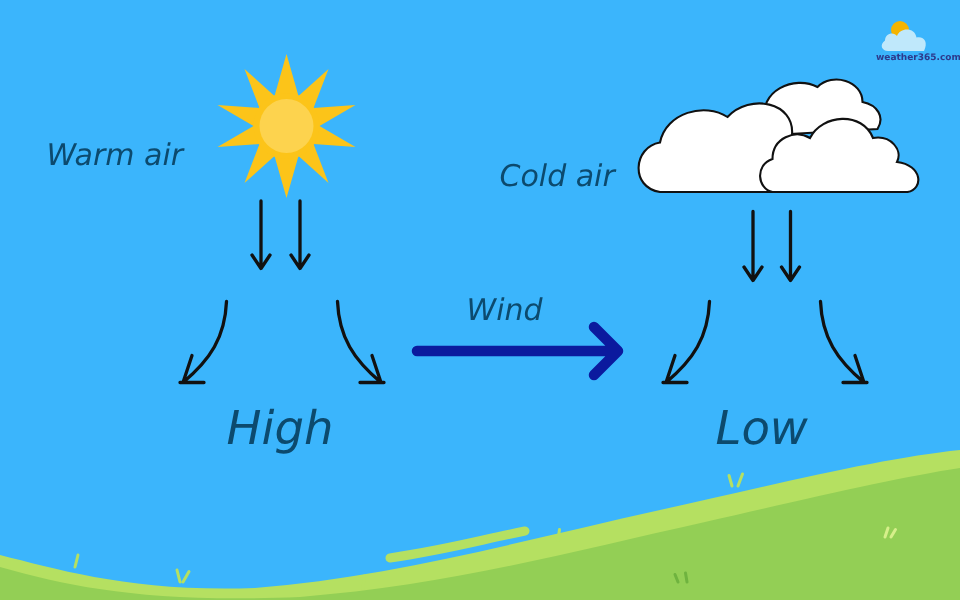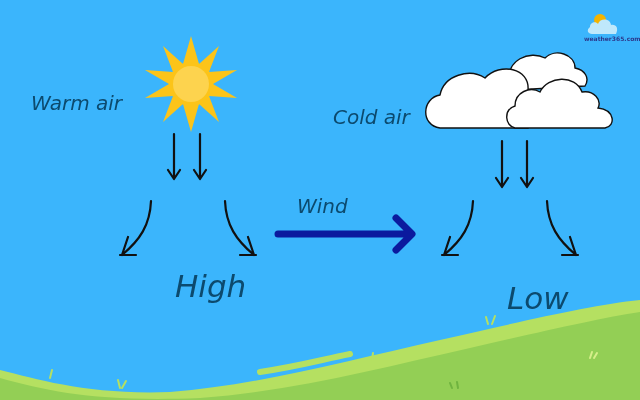--- a/index.html
+++ b/index.html
@@ -73,15 +73,15 @@
     <path d="M547 201 C548 225 558 240 576 255 M562 255 L578 255 M576 255 L570 237"></path>
   </g>
 
   <g stroke="#0b1a9e" stroke-width="7" fill="none" stroke-linecap="round" stroke-linejoin="round">
     <path d="M278 234 L410 234 M396 218 L412 234 L396 250"></path>
   </g>
 </svg>
 
 <div class="label small" style="left:31px;top:91px;">Warm air</div>
 <div class="label small" style="left:333px;top:105px;">Cold air</div>
-<div class="label small" style="left:297px;top:194px;">Wind</div>
-<div class="label big" style="left:151px;top:268px;margin-left:24px;">High</div>
-<div class="label big" style="left:477px;top:280px;margin-left:30px;">Low</div>
+<div class="label small" style="left:311px;top:194px;">Wind</div>
+<div class="label big" style="left:151px;top:268px;">High</div>
+<div class="label big" style="left:477px;top:268px;">Low</div>
 
 </body></html>

